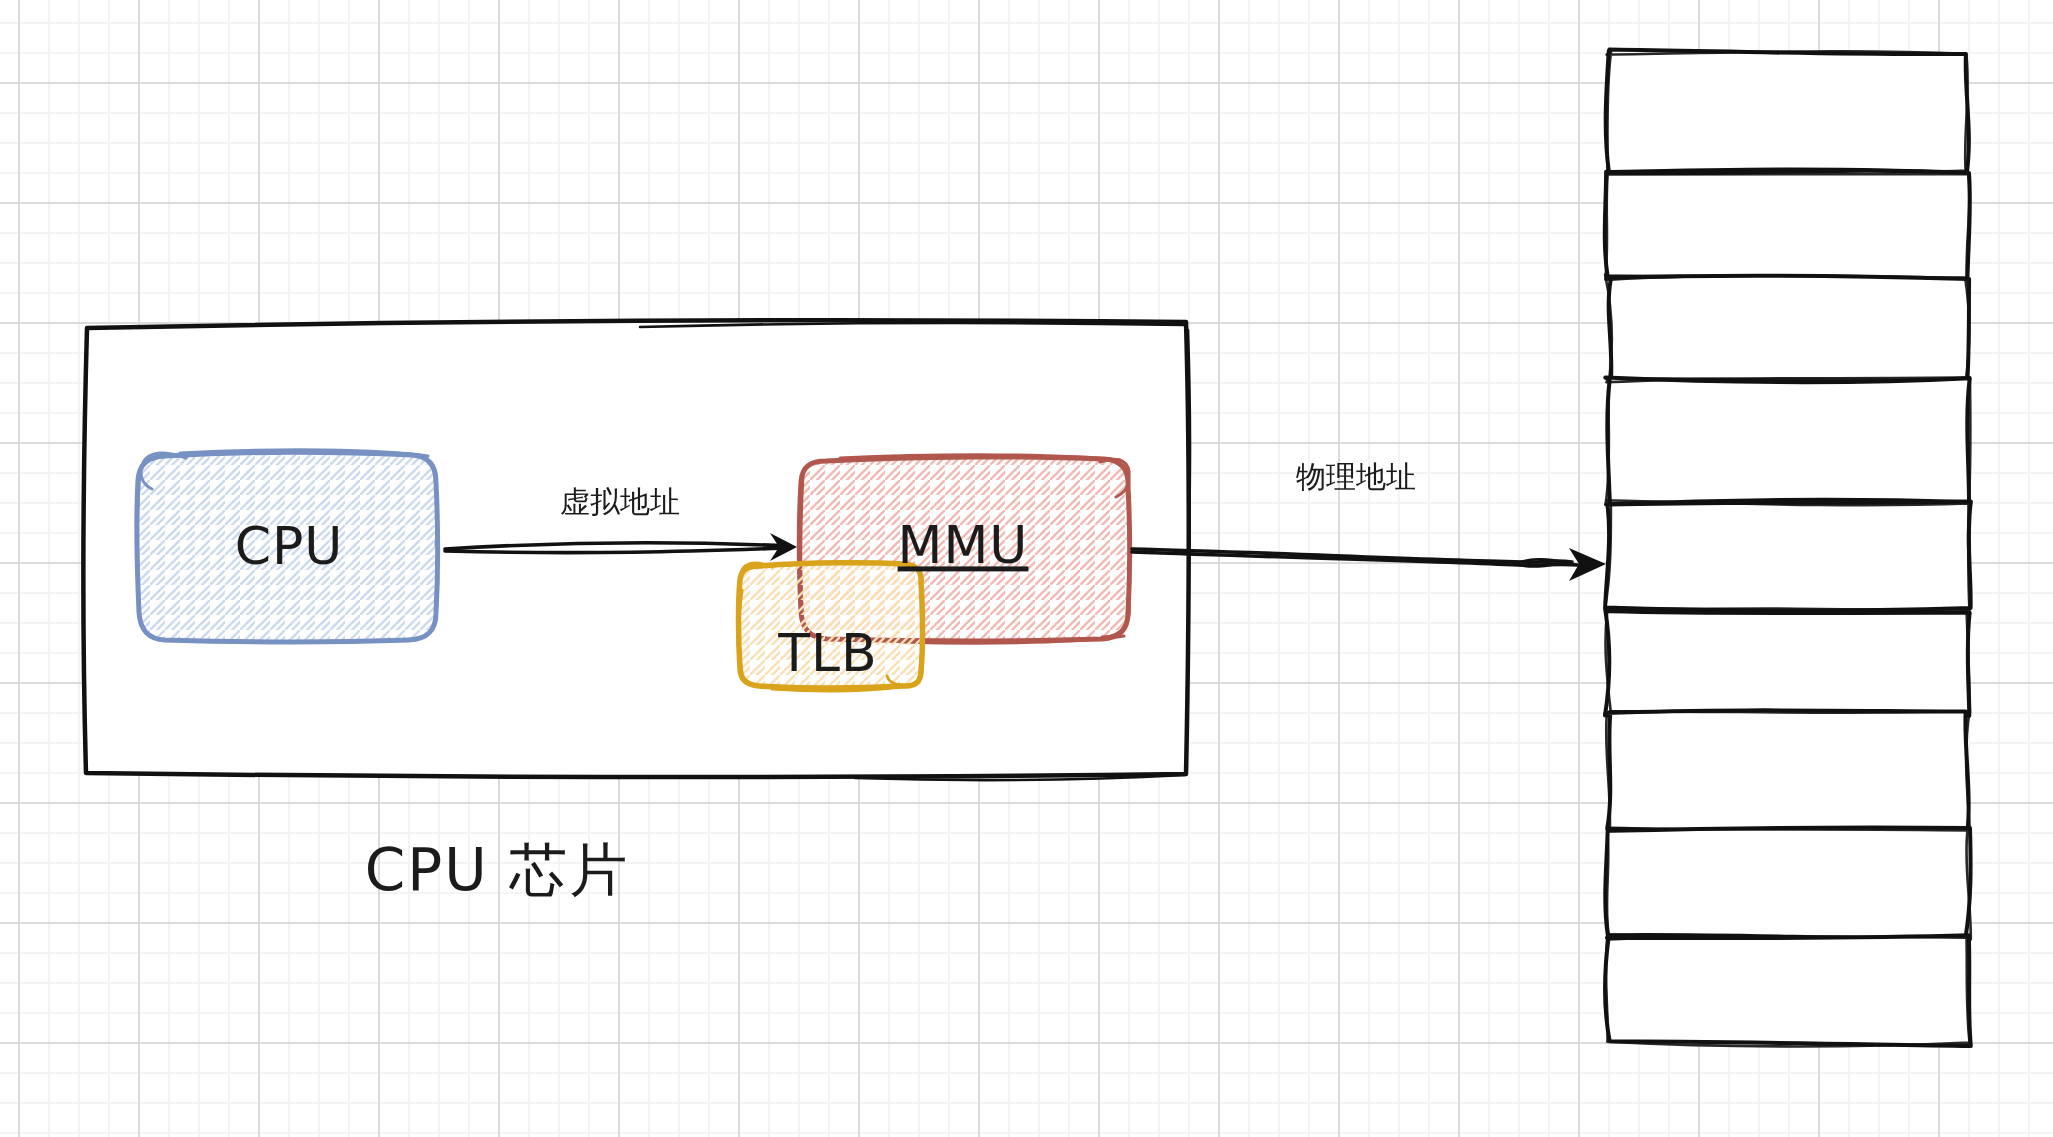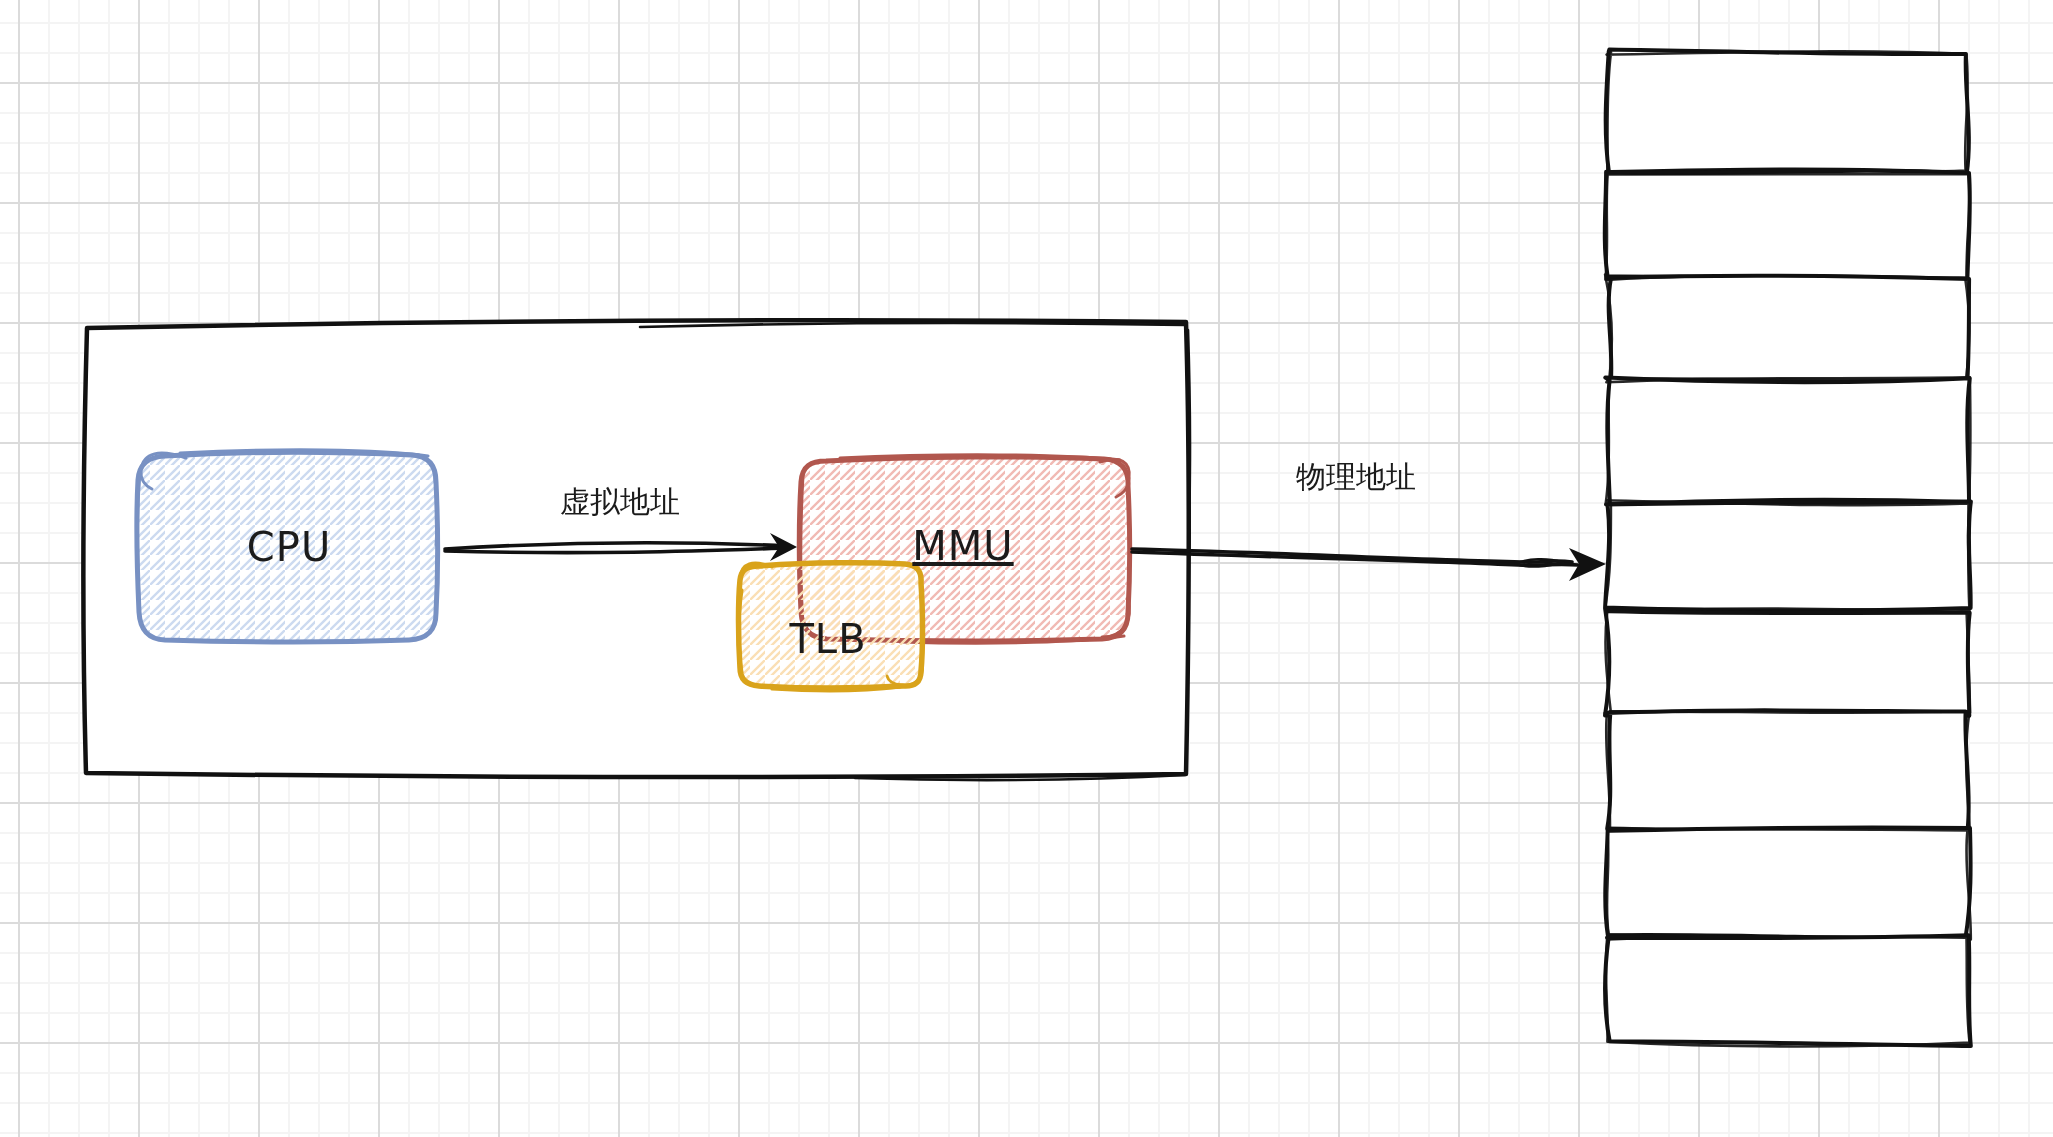--- a/index.html
+++ b/index.html
@@ -44,21 +44,21 @@
 
   
   .label {
     position: absolute;
     transform: translate(-50%, -50%);
     white-space: nowrap;
     color: var(--text, #1b1b1b);
     line-height: 1.1;
   }
   .label.cjk   { font-size: 30px; }
-  .label.node  { font-size: 40px; letter-spacing: 1px; }
+  .label.node  { font-size: 52px; letter-spacing: 1px; }
   .label.title { font-size: 58px; letter-spacing: 2px; }
 </style>
 </head>
 <body>
 
 <div class="canvas">
 
   <svg class="layer" width="2053" height="1137" viewBox="0 0 2053 1137">
     <defs>
       <pattern id="hatch-cpu" width="15" height="15" patternUnits="userSpaceOnUse">
@@ -165,16 +165,17 @@
         C 738 638, 738 600, 740 580 C 741 570, 747 566, 759 566 Z"></path>
       <path class="tlb-stroke accent" d="M 772 567 C 753 559, 741 563, 740 578"></path>
       <path class="tlb-stroke accent" d="M 742 590 C 738 620, 738 650, 742 672"></path>
       <path class="tlb-stroke accent" d="M 921 658 C 926 676, 918 687, 901 685 C 892 684, 888 680, 887 676"></path>
       <path class="tlb-stroke accent" d="M 772 689 C 820 692, 868 691, 900 687"></path>
     </g>
   </svg>
 
   <div class="label node" style="left:289px;  top:547px;">CPU</div>
   <div class="label node" style="left:963px;  top:546px;text-decoration:underline;">MMU</div>
-  <div class="label node" style="left:828px;  top:639px;">TLB</div>
+  <div class="label node" style="left:828px;  top:654px;">TLB</div>
   <div class="label cjk" style="left:620px;  top:501px;">虚拟地址</div>
   <div class="label cjk" style="left:1356px; top:476px;">物理地址</div>
+  <div class="label title" style="left:497px;  top:871px;">CPU 芯片</div>
 </div>
 
 </body></html>

